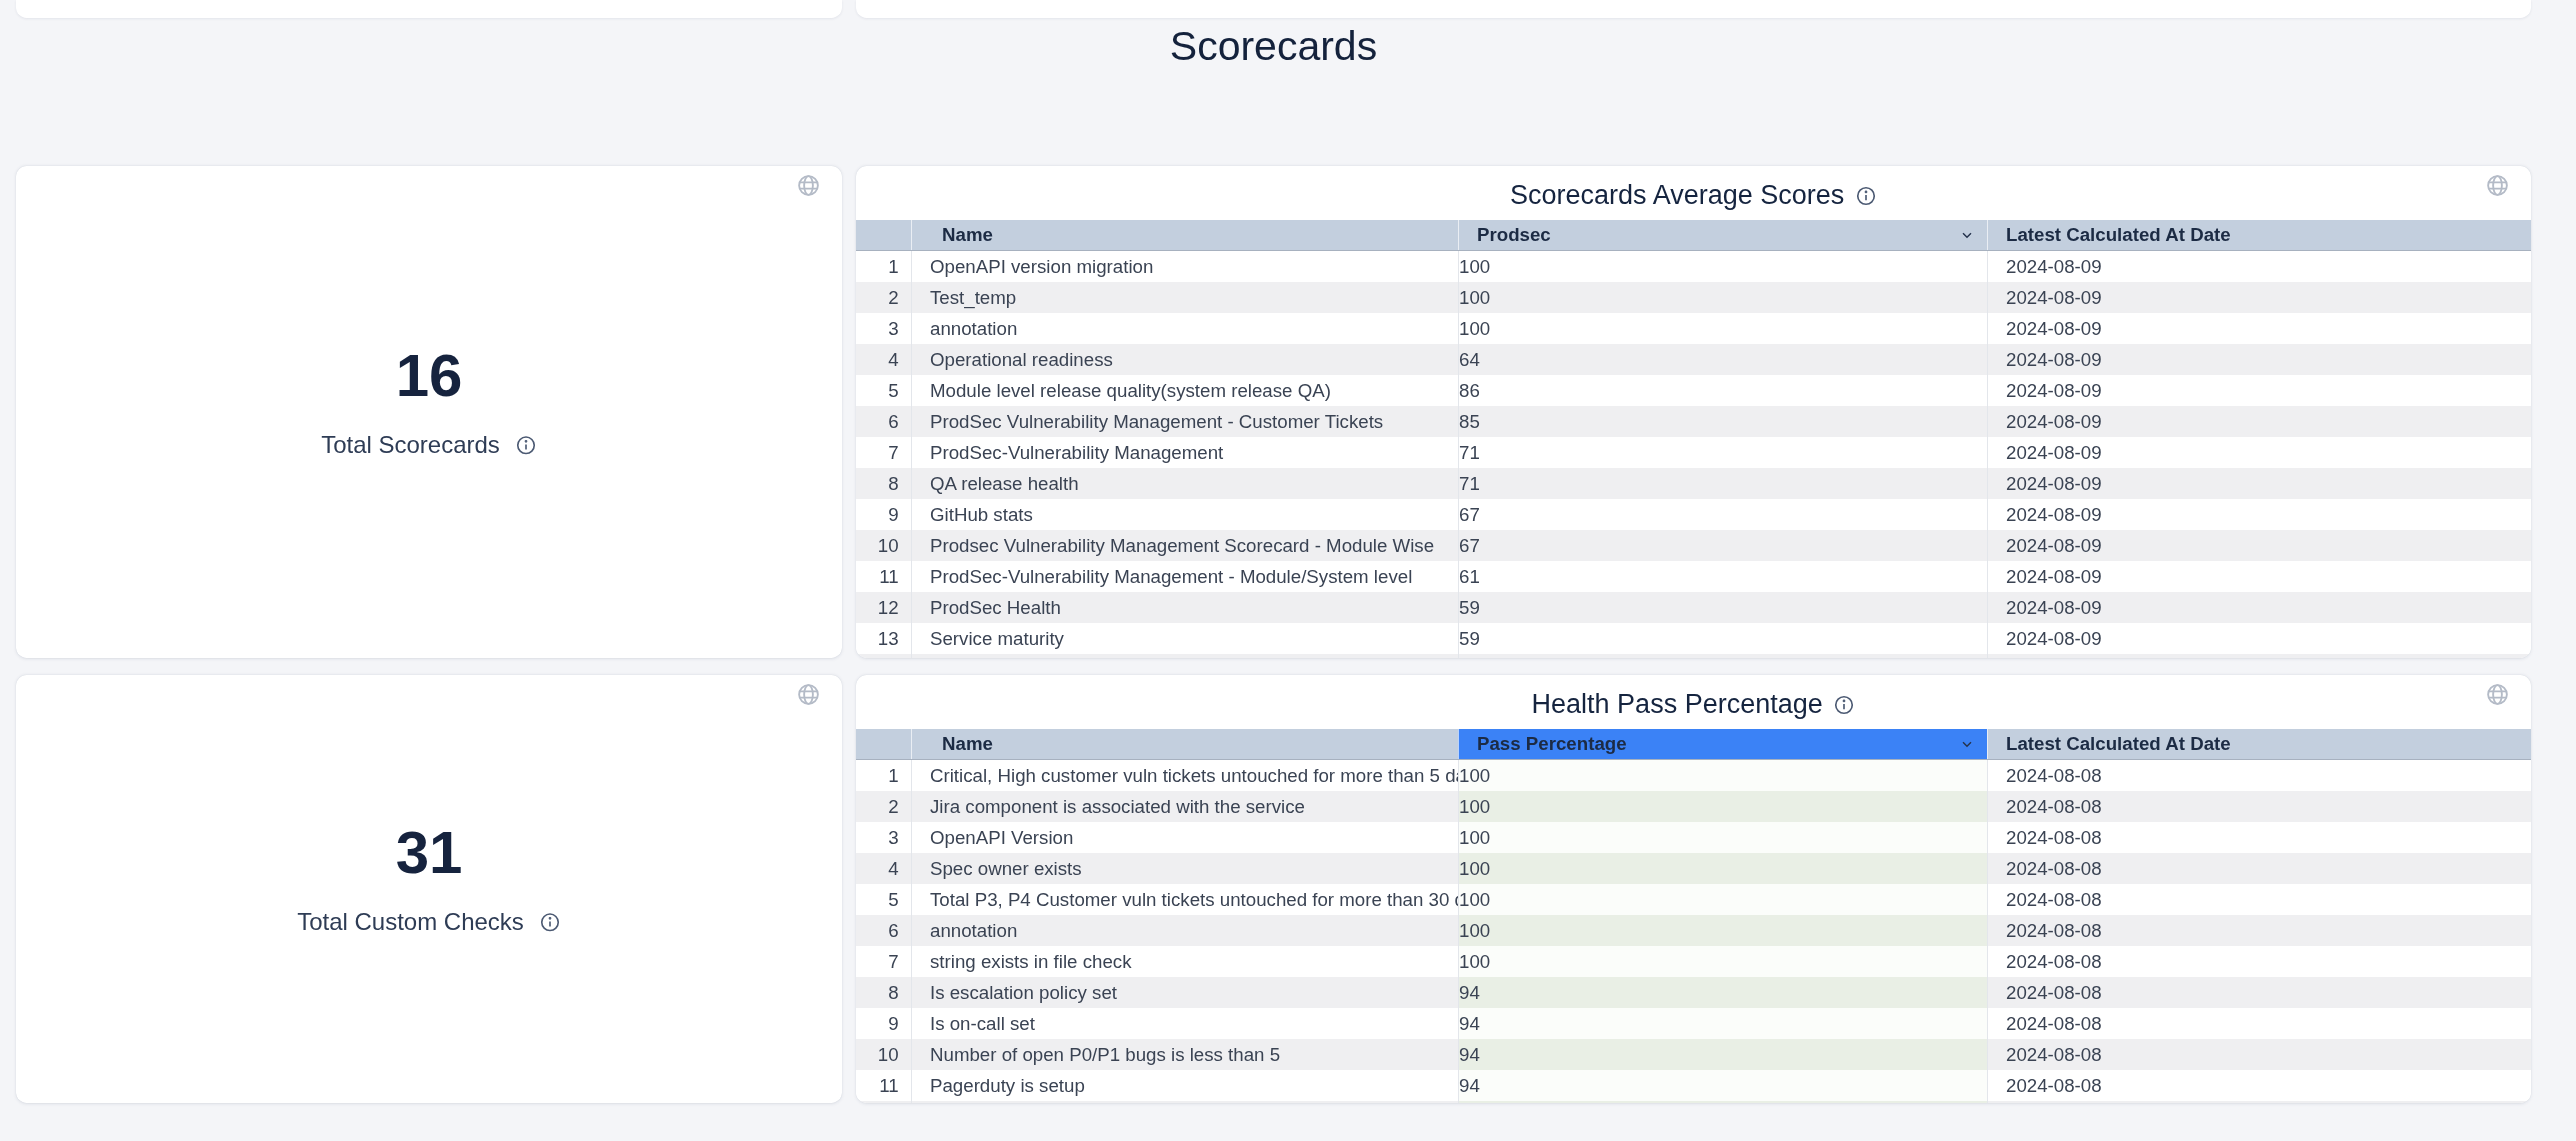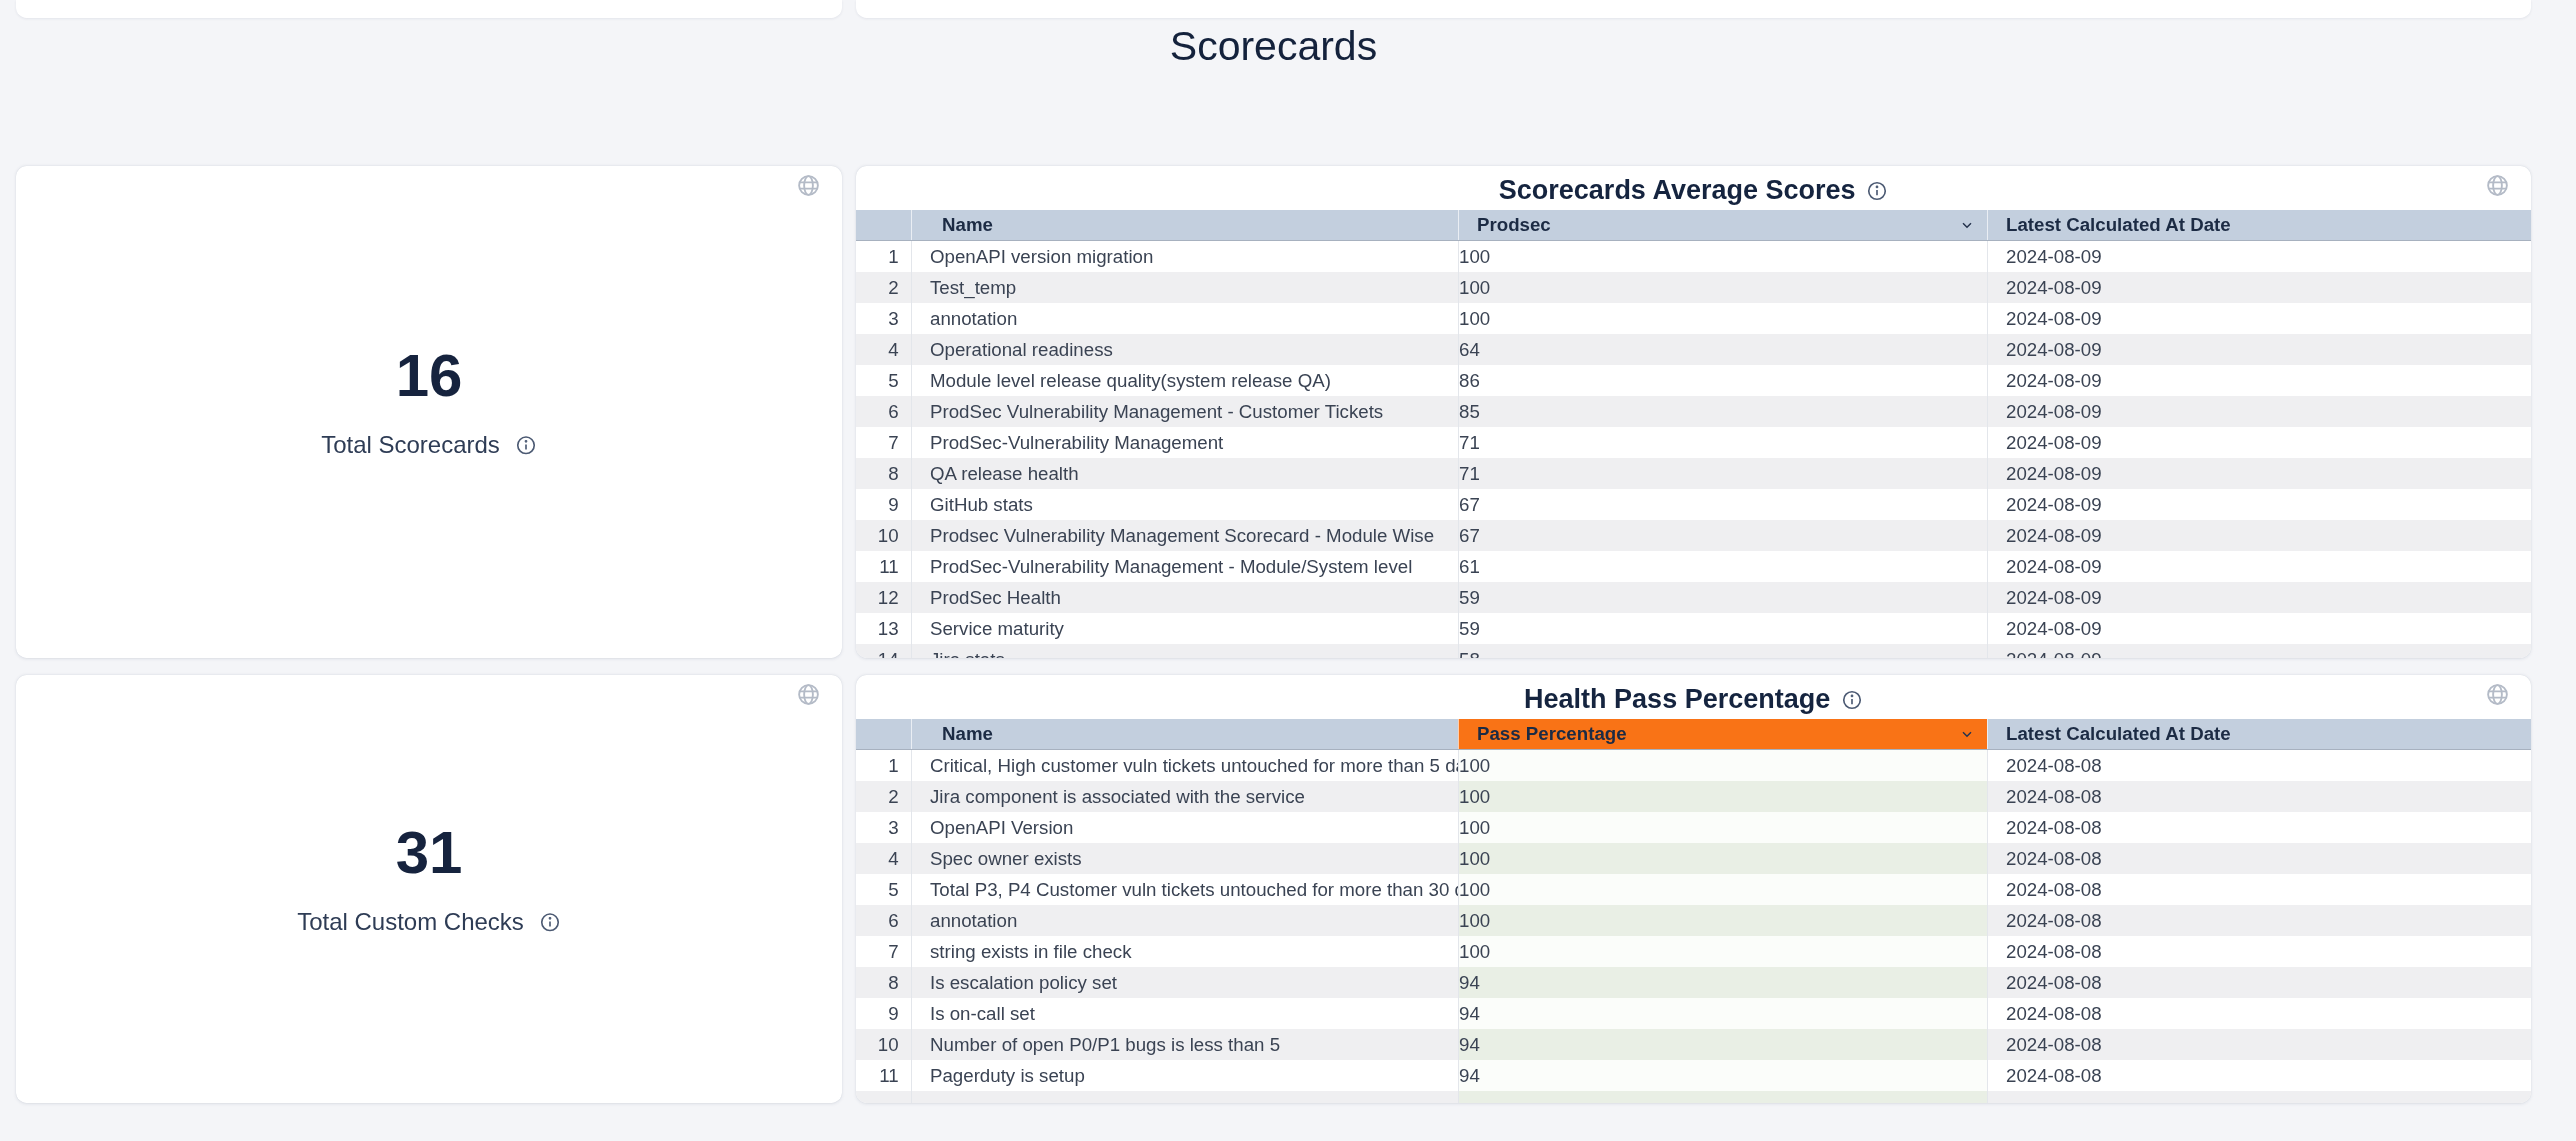--- a/index.html
+++ b/index.html
@@ -43,35 +43,35 @@
 
   
   .stat-card{display:flex;flex-direction:column;align-items:center;justify-content:center;}
   .stat-inner{display:flex;flex-direction:column;align-items:center;transform:translateY(-10.7px);}
   .stat-value{font-size:60px;line-height:1.1;font-weight:700;color:#16233e;}
   .stat-label-row{display:flex;align-items:center;gap:15px;margin-top:21.3px;
     font-size:24px;color:#2e3c55;}
 
   
   .table-title-row{
-    height:44px;display:flex;align-items:center;justify-content:center;gap:10.7px;
-    font-size:27px;font-weight:700;color:#15243f;box-sizing:border-box;padding-top:5.3px;
+    height:54px;display:flex;align-items:center;justify-content:center;gap:10.7px;
+    font-size:27px;font-weight:400;color:#15243f;box-sizing:border-box;padding-top:5.3px;
   }
   .thead{display:flex;height:31px;background:#c3cfde;border-bottom:1.8px solid #a7b1bf;box-sizing:border-box;}
   .th{
     display:flex;align-items:center;box-sizing:border-box;position:relative;
     font-size:18.7px;font-weight:700;color:#1c2b44;
     border-left:0.9px solid rgba(255,255,255,.65);
   }
   .th:first-child{border-left:none;}
   .col-index{width:55px;}
   .col-name{width:547px;padding-left:30px;}
   .col-value{width:529px;padding-left:18px;}
   .col-date{width:544px;padding-left:18px;}
-  .th.col-value.green{background:#f97316;}
+  .th.col-value.green{background:#3b82f6;}
   .sort-chevron{position:absolute;right:12.4px;top:50%;transform:translateY(-50%);
     width:16px;height:16px;color:#26344e;}
   .sort-chevron svg{width:100%;height:100%;display:block;}
 
   .tr{display:flex;height:31px;background:#ffffff;}
   .tr.even{background:#efeff1;}
   .td{
     display:flex;align-items:center;box-sizing:border-box;
     font-size:18.7px;color:#3a4353;border-left:0.9px solid #e3e6eb;
     white-space:nowrap;overflow:hidden;

